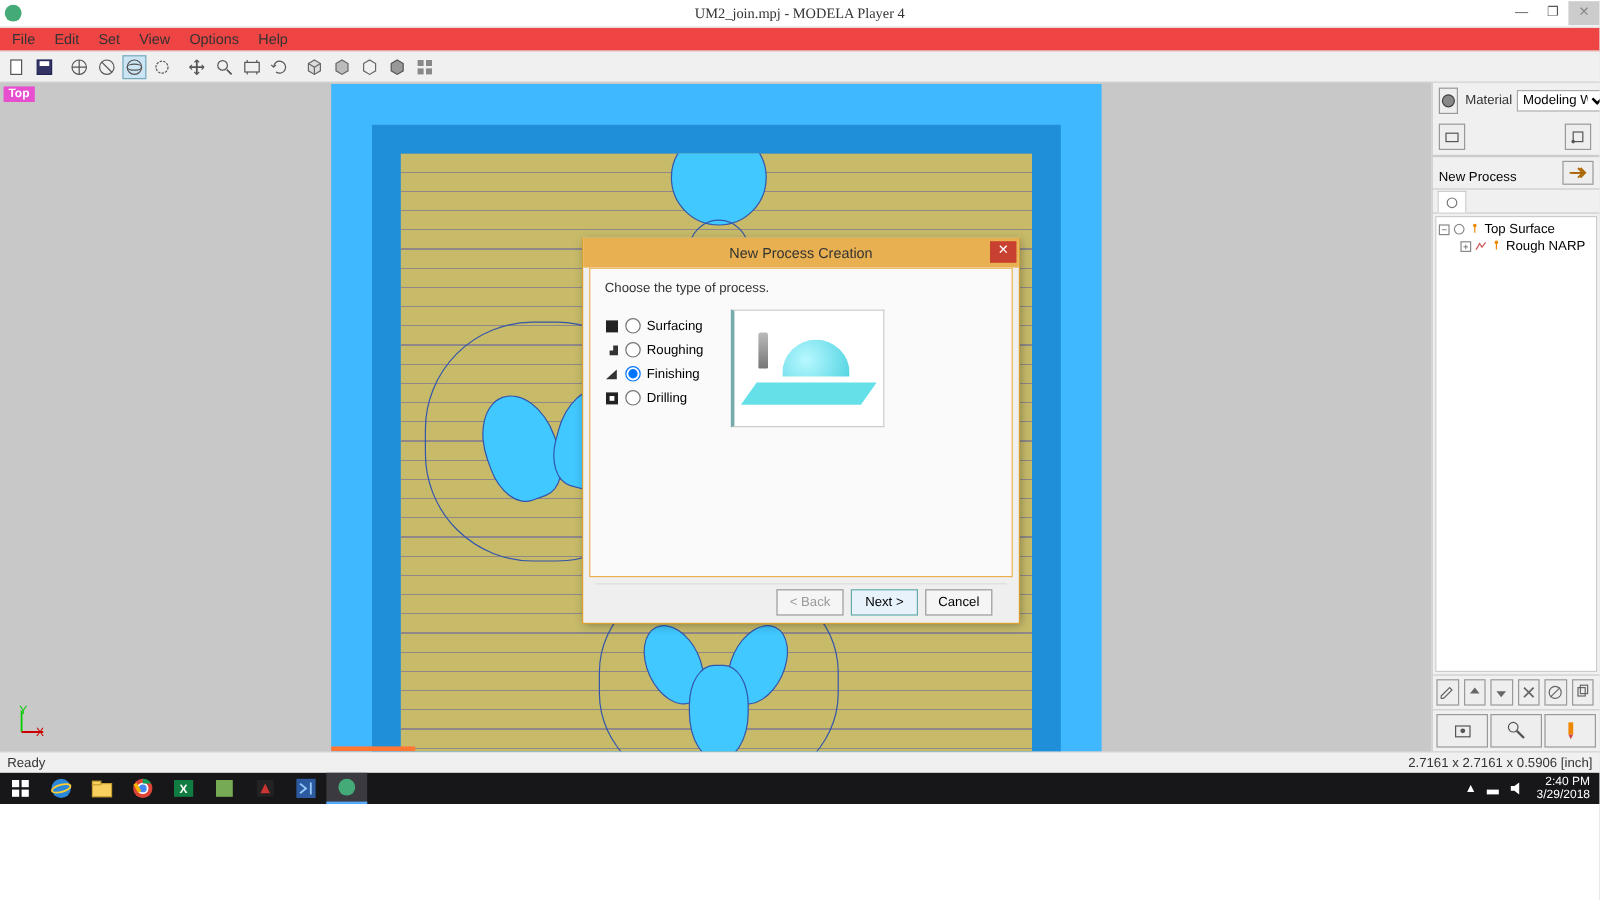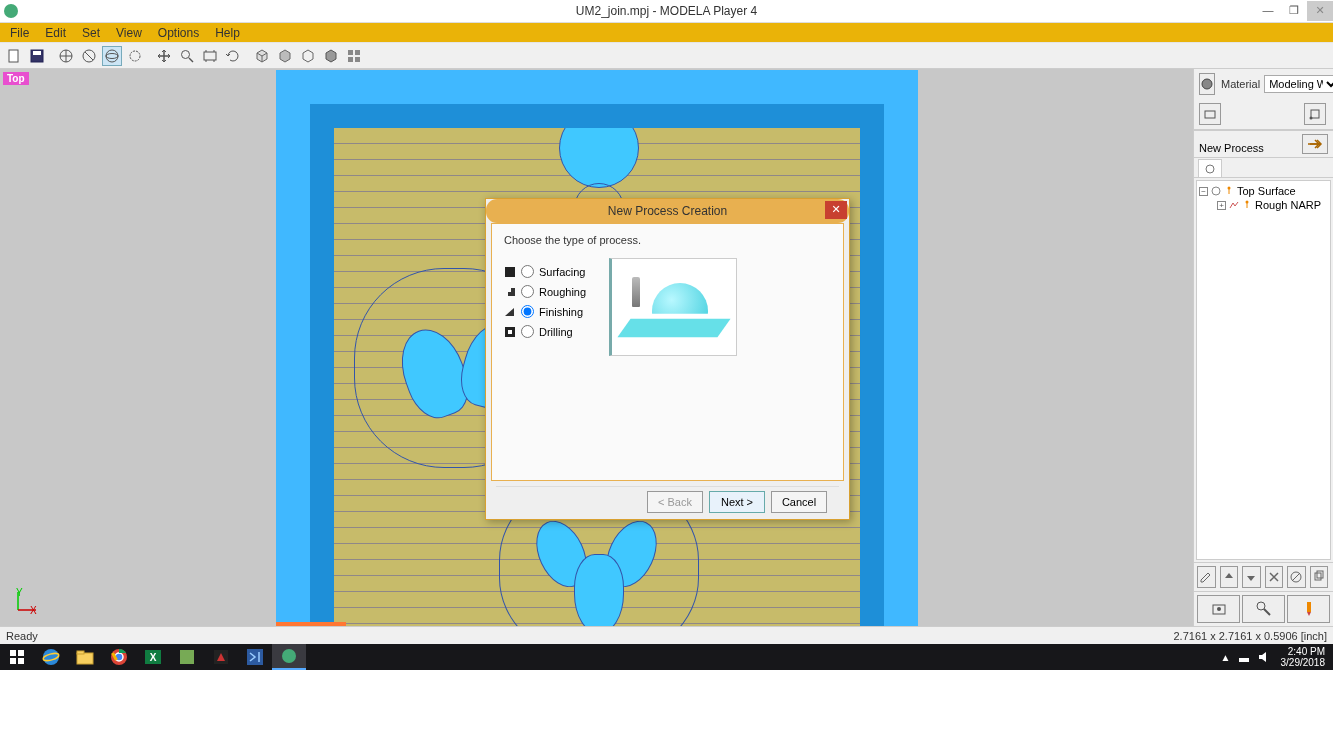--- a/index.html
+++ b/index.html
@@ -1,27 +1,27 @@
 <!DOCTYPE html>
 <html><head>
 <meta charset="utf-8">
 <style>
 * { margin:0; padding:0; box-sizing:border-box; font-family:"Segoe UI",Tahoma,sans-serif; }
 body { width:1333px; height:750px; background:#fff; font-size:11px; overflow:hidden; position:relative; }
 
 
 .titlebar { height:23px; background:#fff; border-bottom:1px solid #ddd; display:flex; align-items:center; position:relative; }
 .titlebar .appicon { width:14px; height:14px; margin-left:4px; background:#4a7; border-radius:50%; }
-.titlebar .title { position:absolute; left:50%; transform:translateX(-50%); color:#333; font-size:12px; }
+.titlebar .title { position:absolute; left:50%; transform:translateX(-50%); color:#333; font-size:12px;font-family:Liberation Serif, serif; }
 .titlebar .winbtns { position:absolute; right:0; display:flex; }
 .titlebar .winbtns span { width:26px; height:20px; text-align:center; line-height:18px; color:#555; }
 .titlebar .winbtns span.close { background:#ccc; color:#888; }
 
 
-.menubar { height:20px; display:flex; align-items:center; padding-left:2px; background:#eab308; border-bottom:1px solid #e5e5e5; }
+.menubar { height:20px; display:flex; align-items:center; padding-left:2px; background:#ef4444; border-bottom:1px solid #e5e5e5; }
 .menubar span { padding:0 8px; color:#333; font-size:12px; }
 
 
 .toolbar { height:26px; background:#f0f0f0; border-bottom:1px solid #ccc; display:flex; align-items:center; padding-left:4px; gap:3px; }
 .toolbar .tb { width:20px; height:20px; border:1px solid transparent; display:flex; align-items:center; justify-content:center; color:#333; }
 .toolbar .tb svg { width:16px; height:16px; }
 .toolbar .sep { width:3px; }
 .toolbar .tb.active { background:#cce5f5; border:1px solid #7ab; }
 
 
@@ -70,21 +70,21 @@
 .tree .node { display:flex; align-items:center; gap:3px; padding:1px 0; }
 .tree .node.child { padding-left:18px; }
 .tree .exp { width:9px; height:9px; border:1px solid #888; font-size:8px; line-height:7px; text-align:center; color:#555;}
 .tree .ico { width:10px; height:10px; display:inline-block;}
 .sp-toolrow { display:flex; gap:2px; padding:3px; border-top:1px solid #ccc; }
 .sp-bottom { display:flex; gap:2px; padding:3px; border-top:1px solid #ccc; justify-content:space-between;}
 .sp-bottom .bigbtn { flex:1; height:28px; border:1px solid #999; background:#eee; display:flex; align-items:center; justify-content:center;}
 
 
 .dialog { position:absolute; left:485px; top:198px; width:365px; height:322px; background:#efefef; border:1px solid #d8a030; box-shadow:2px 2px 8px rgba(0,0,0,.3); }
-.dialog .dtitle { height:24px; background:#e8b050; display:flex; align-items:center; justify-content:center; position:relative; font-size:12px; color:#333;border-radius:11px;}
+.dialog .dtitle { height:24px; background:#e8b050; display:flex; align-items:center; justify-content:center; position:relative; font-size:12px; color:#333;}
 .dialog .dclose { position:absolute; right:2px; top:2px; width:22px; height:18px; background:#c84030; color:#fff; text-align:center; line-height:16px; font-size:11px;}
 .dialog .dbody { position:absolute; top:24px; left:5px; right:5px; bottom:38px; background:#fafafa; border:1px solid #e8b050; padding:10px 12px;}
 .dialog .prompt { font-size:11px; color:#333; margin-bottom:12px;}
 .dialog .opts { float:left; width:100px; }
 .dialog .opt { display:flex; align-items:flex-end; gap:5px; margin:5px 0; font-size:11px; height:15px;}
 .dialog .opt .pico { width:12px; height:12px; display:inline-block;}
 .dialog .opt input { margin:0;}
 .dialog .preview { float:left; margin-left:5px; width:128px; height:98px; border:1px solid #ccc; border-left:3px solid #7aa; background:#fff; position:relative;}
 .dialog .preview .plate { position:absolute; left:12px; top:52px; width:100px; height:34px; background:#66e0e8; transform:skewX(-35deg) scaleY(.55); }
 .dialog .preview .dome { position:absolute; left:40px; top:24px; width:56px; height:56px; border-radius:50%; background:radial-gradient(circle at 35% 30%, #b8f8ff, #30c8d8); clip-path:inset(0 0 45% 0);}

